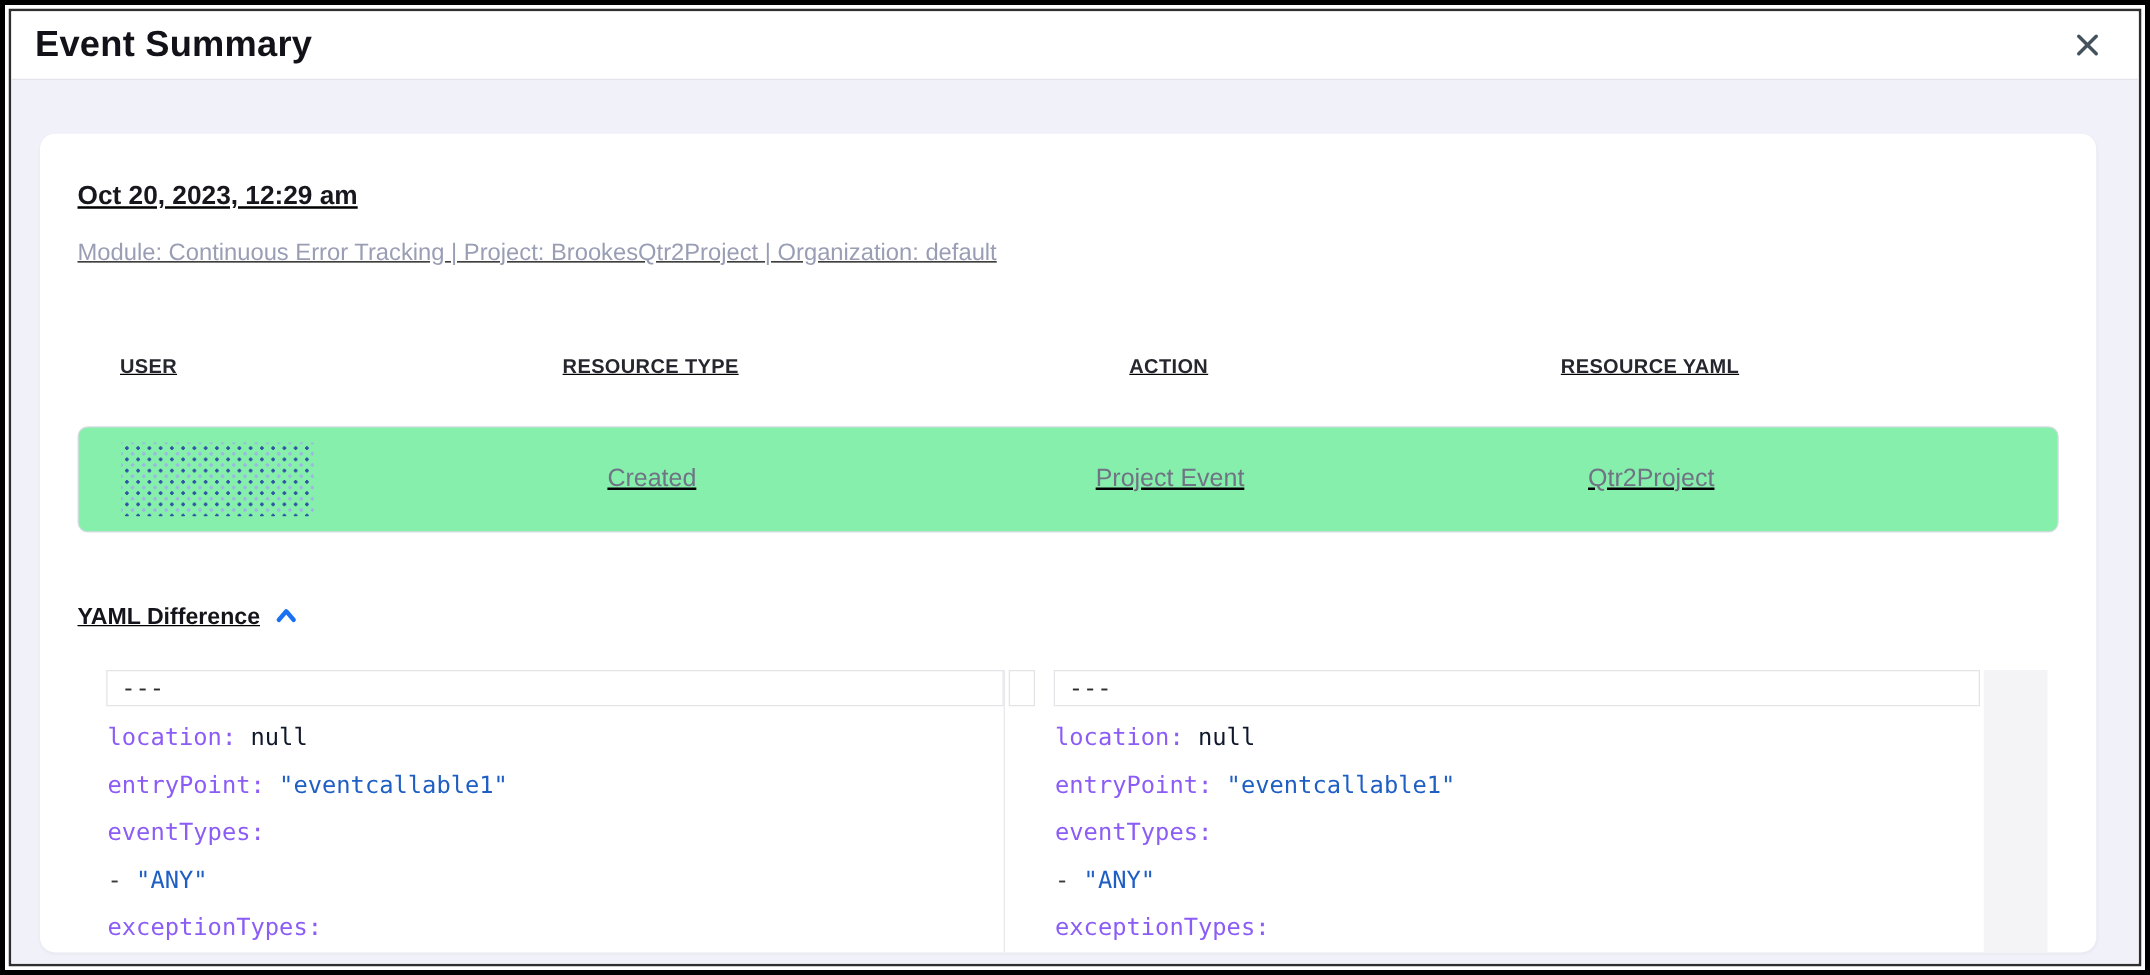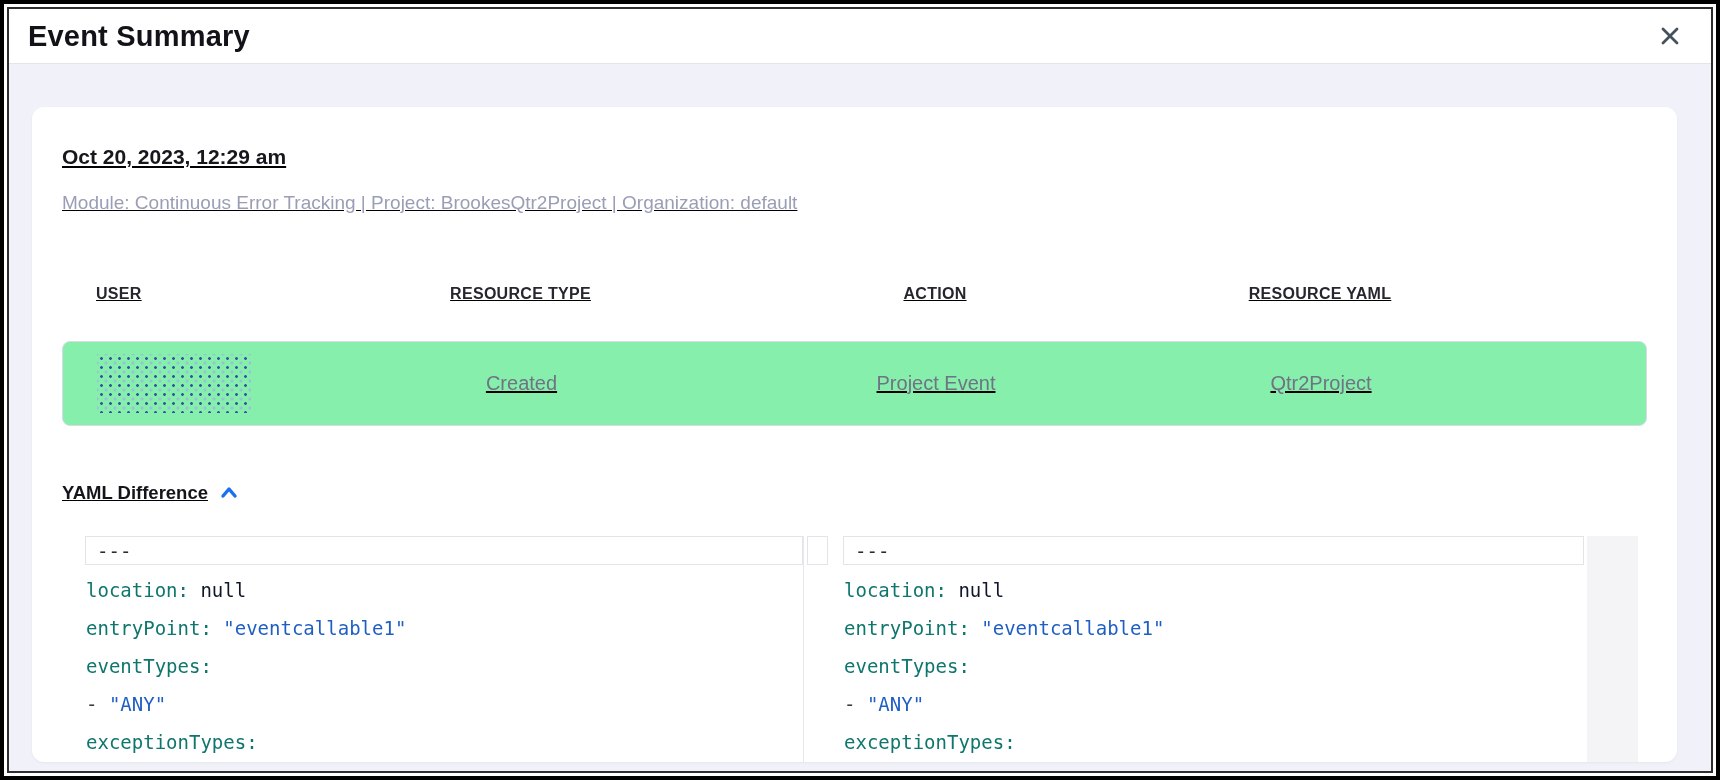--- a/index.html
+++ b/index.html
@@ -60,21 +60,21 @@
   .yaml-pane.right { left: 781px; width: 741px; }
 
   .yaml-first-line { height: 29px; background: #fff; border: 1px solid #e3e3e8;
                      display: flex; align-items: center; padding-left: 11px;
                      font-family: "DejaVu Sans Mono", "Liberation Mono", monospace;
                      font-size: 19px; color: #2b2b2b; }
   .yaml-lines { margin-top: 6px; }
   .yaml-line  { height: 38px; display: flex; align-items: center; white-space: pre;
                 font-family: "DejaVu Sans Mono", "Liberation Mono", monospace;
                 font-size: 19px; color: #3a3a3a; padding-left: 1px; }
-  .tok-key  { color: #0f766e; }
+  .tok-key  { color: #8b5cf6; }
   .tok-str  { color: #1f5fc4; }
   .tok-null { color: #0f172a; }
   .tok-dash { color: #3a3a3a; }
 
   .left-scrollbar-thumb { position: absolute; left: 745px; top: 0; width: 21px; height: 29px;
                           background: #fff; border: 1px solid #e3e3e8; }
   .right-scrollbar-track { position: absolute; left: 1525px; top: 0; bottom: 0; width: 51px;
                            background: #f4f4f6; }
 </style>
 </head>

